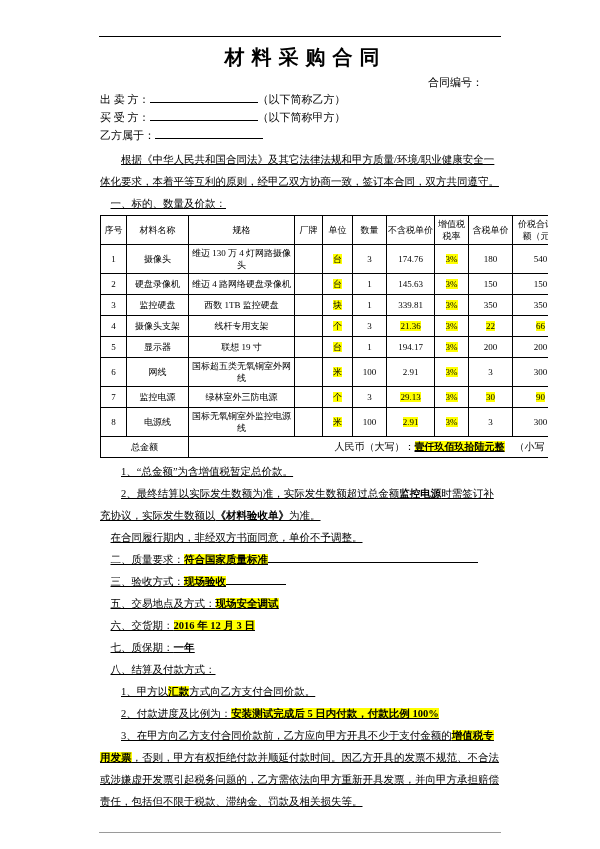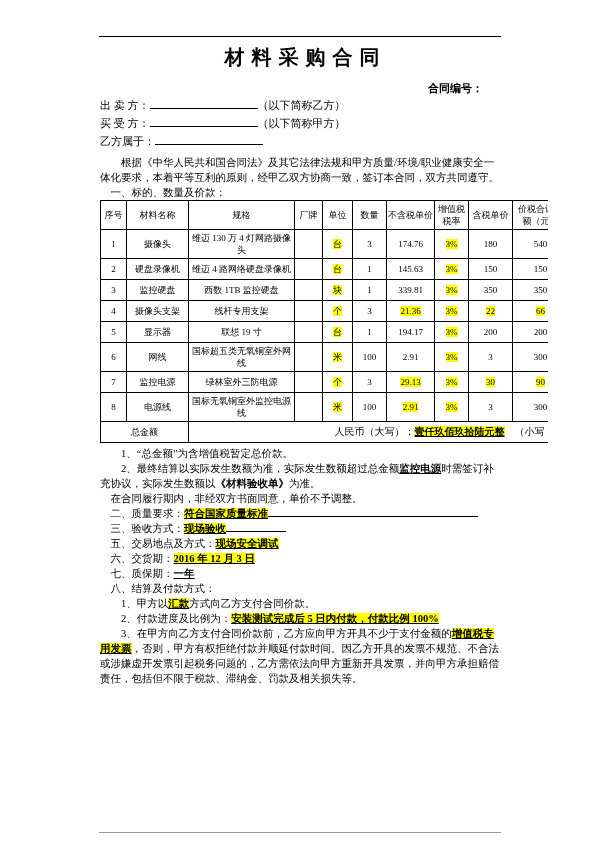--- a/index.html
+++ b/index.html
@@ -10,23 +10,23 @@
     margin:0 auto;
     background:#ffffff;
     color:#000;
     font-family:"Liberation Serif","DejaVu Serif",serif;
     padding:26px 44px 0 48px;
     overflow:hidden;
   }
   .rule-top { position:absolute; top:36px; left:47px; right:47px; border-top:1px solid #000; }
   .rule-bottom { position:absolute; bottom:16px; left:47px; right:47px; border-top:1px solid #9a9a9a; }
   .title { text-align:center; font-size:20px; font-weight:bold; letter-spacing:7px; text-indent:7px; margin-top:18px; }
-  .contract-no { font-size:11px; font-weight:bold; margin-top:10px; padding-left:328px; line-height:15px; }
+  .contract-no { font-size:11px; font-weight:normal; margin-top:4px; padding-left:328px; line-height:15px; }
   .party { font-size:11px; line-height:17px; margin-top:1px; }
-  .para { font-size:10.5px; line-height:15px; }
+  .para { font-size:10.5px; line-height:22px;text-decoration:underline; }
   .preamble { margin-top:5px; }
   .ind1 { text-indent:1em; }
   .ind2 { text-indent:2em; }
   table { width:100%; border-collapse:collapse; table-layout:fixed; margin-top:0; margin-bottom:3px; font-size:9px; }
   th, td { border:1px solid #000; text-align:center; vertical-align:middle; padding:2px 1px; line-height:12px; font-weight:normal; word-break:break-all; }
   td { height:21px; }
   td.left { text-align:right; padding-left:5px; font-size:10px; }
   .hl { background:#ffff00; }
   .ul { text-decoration:underline; }
   .bd { font-weight:bold; }

